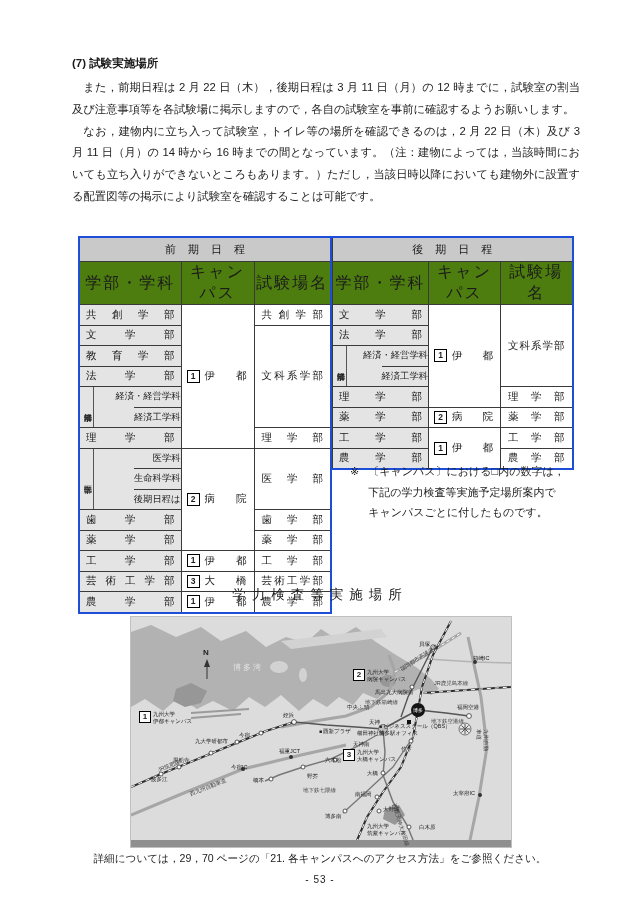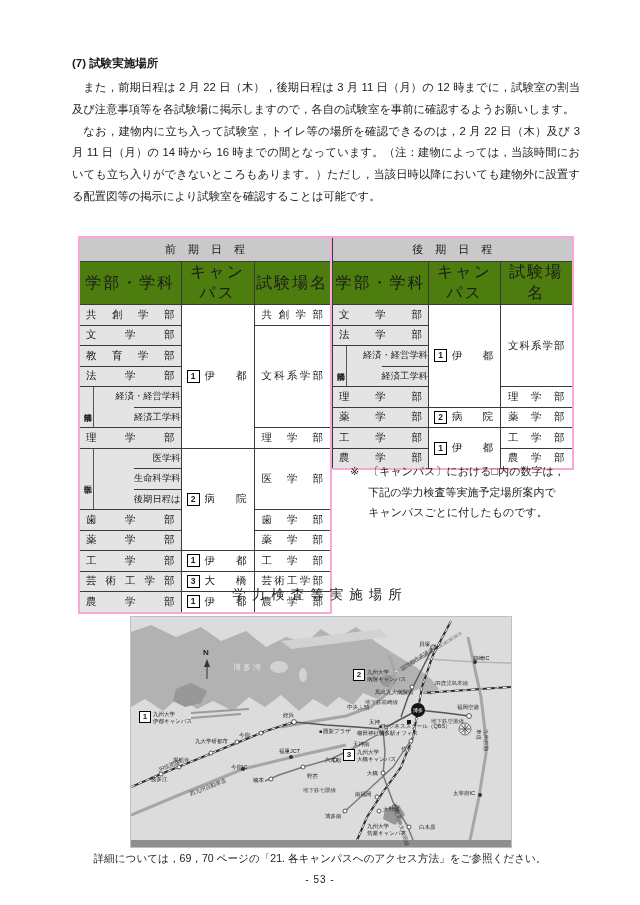--- a/index.html
+++ b/index.html
@@ -4,21 +4,21 @@
 <style>
   html,body{margin:0;padding:0;background:#fff;}
   .page{position:relative;width:640px;height:905px;background:#ffffff;overflow:hidden;
         font-family:"Liberation Sans","DejaVu Sans",sans-serif;color:#1b1b1b;}
   
   .heading{position:absolute;left:72px;top:56px;font-size:11.5px;font-weight:bold;}
   .bodytext{position:absolute;left:72px;top:77px;width:508px;font-size:11.3px;line-height:21.8px;}
   .bodytext p{margin:0;text-indent:1em;text-align:justify;}
   
   .tablewrap{position:absolute;left:78px;top:236px;display:flex;align-items:flex-start;}
-  table.sched{border-collapse:collapse;table-layout:fixed;border:2px solid #f9a8d4;}
+  table.sched{border-collapse:collapse;table-layout:fixed;border:2px solid #1d4ed8;}
   table.sched.left{border-right-width:2px;}
   table.sched.right{border-left-width:0;}
   .sched th,.sched td{border:1px solid #3a3a3a;padding:0;font-weight:normal;overflow:hidden;}
   .sched th.ttl{height:23px;background:#c9c9c9;font-size:11px;letter-spacing:12px;text-indent:12px;}
   .sched th.col{height:24px;background:#4d7c0f;font-size:16px;letter-spacing:2px;}
   .sched tr{height:19.5px;}
   .sched td{font-size:10.5px;height:19.5px;}
   td.dcell{background:#e4e4e4;text-align:justify;text-align-last:justify;padding:0 6px;}
   td.vcell{background:#fff;text-align:justify;text-align-last:justify;padding:0 7px;}
   td.ccell{background:#fff;}
@@ -393,16 +393,16 @@
       <div class="ml station" style="left: 236px; top: 153px;">大橋</div>
       <div class="ml station" style="left: 224px; top: 174px;">南福岡</div>
       <div class="ml station" style="left: 194px; top: 196px;">博多南</div>
       <div class="ml station" style="left: 252px; top: 189px;">大野城</div>
       <div class="ml station" style="left: 288px; top: 207px;">白木原</div>
       <div class="ml station" style="left: 322px; top: 173px;">太宰府IC</div>
       <div class="ml road" style="left: 358px; top: 112px; transform: rotate(90deg);">九州自動車道</div>
       <div class="ml road" style="left: 266px; top: 186px; transform: rotate(72deg);">西鉄天神大牟田線</div>
     </div>
 
-  <div class="footer">詳細については，69，70 ページの「21. 各キャンパスへのアクセス方法」をご参照ください。</div>
+  <div class="footer">詳細については，29，70 ページの「21. 各キャンパスへのアクセス方法」をご参照ください。</div>
   <div class="pagenum">- 53 -</div>
 
 </div>
 
 </body></html>

